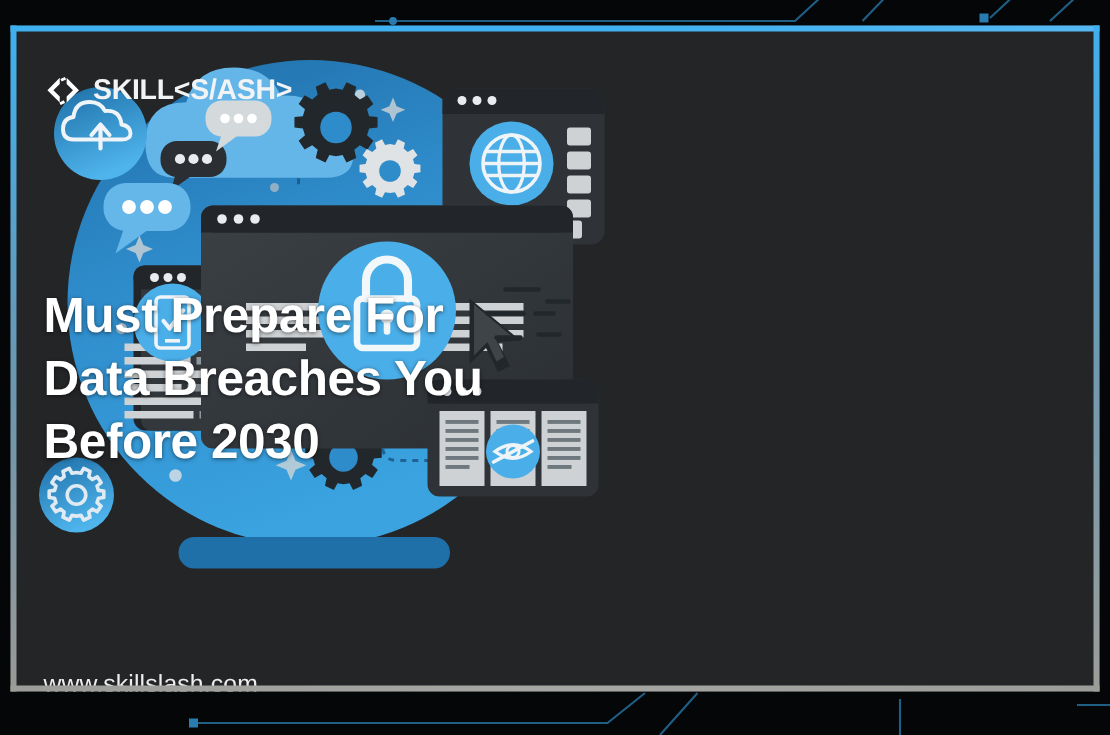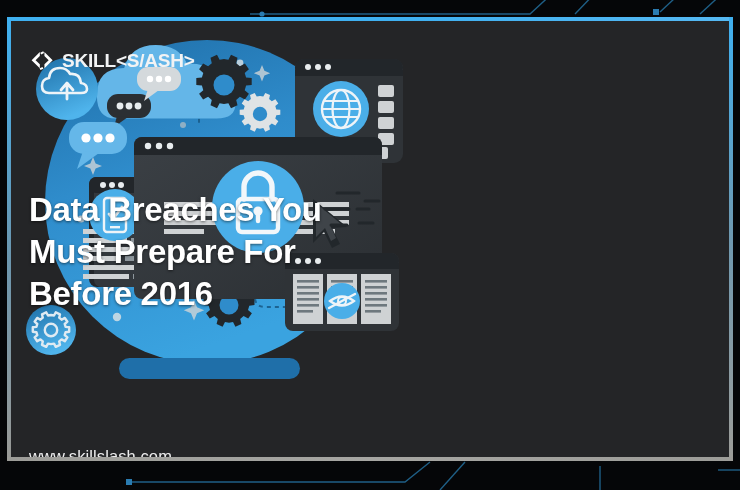--- a/index.html
+++ b/index.html
@@ -385,23 +385,23 @@
     <svg class="logo-mark" viewBox="0 0 30 24">
       <path d="M12.5 1.5 L3.0 11.0 L12.5 20.5 L12.5 15.8 L7.6 11.0 L12.5 6.2 Z
                M17.8 1.5 L27.3 11.0 L17.8 20.5 L17.8 15.8 L22.7 11.0 L17.8 6.2 Z
                M16.4 0.8 L13.0 2.4 L14.0 4.4 L17.4 2.8 Z" fill="#ffffff"></path>
       <path d="M13.2 22.4 L16.6 20.8 L15.6 18.8 L12.2 20.4 Z" fill="#ffffff"></path>
     </svg>
     <span class="logo-text">SKILL&lt;S/ASH&gt;</span>
   </div>
 
   <h1 class="headline">
+    <span>Must Prepare For</span>
     <span>Data Breaches You</span>
-    <span>Must Prepare For</span>
-    <span>Before 2016</span>
+    <span>Before 2030</span>
   </h1>
 
   <div class="site-url">www.skillslash.com</div>
 </div>
 
 <div class="bdr bdr-top"></div>
 <div class="bdr bdr-left"></div>
 <div class="bdr bdr-right"></div>
 <div class="bdr bdr-bottom"></div>
 

